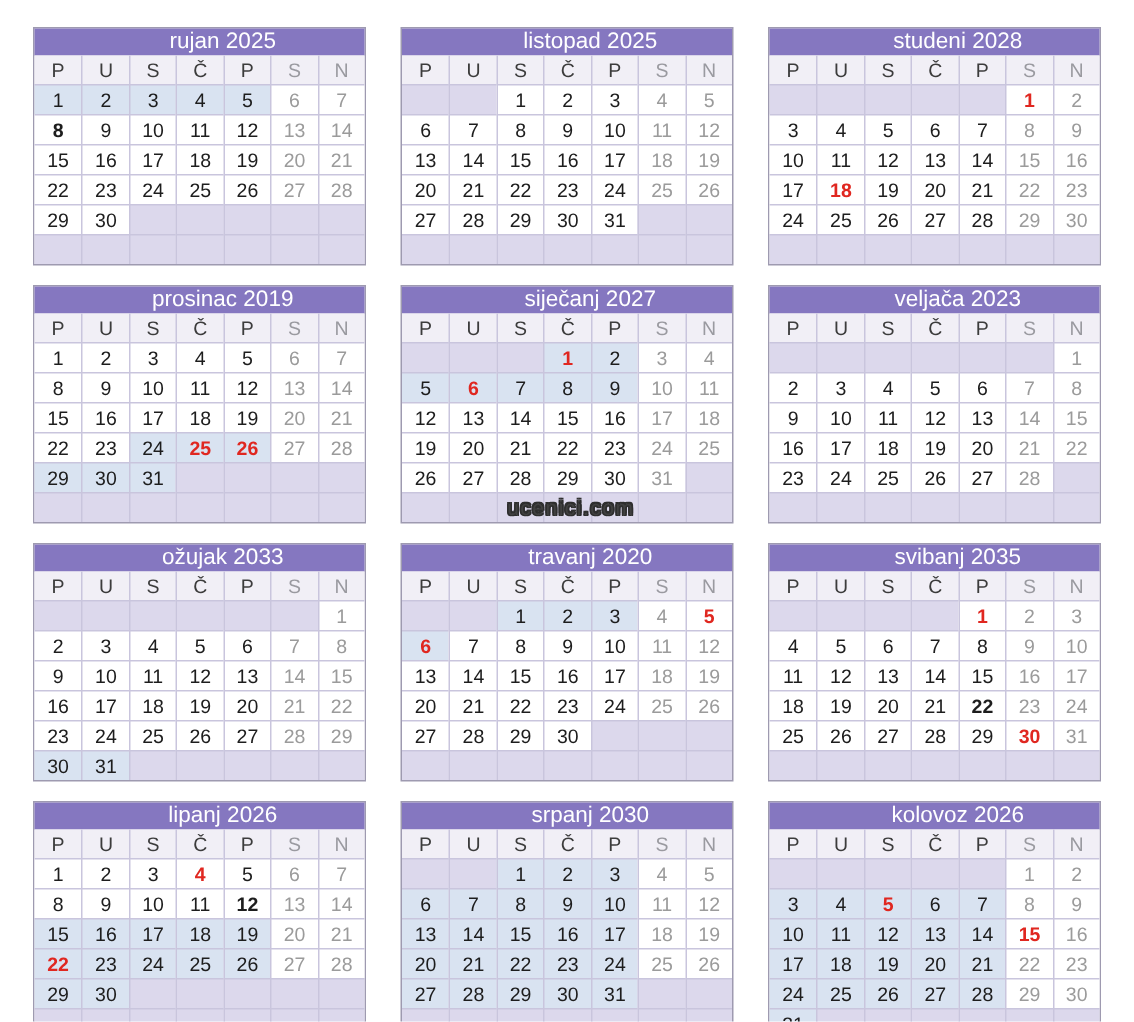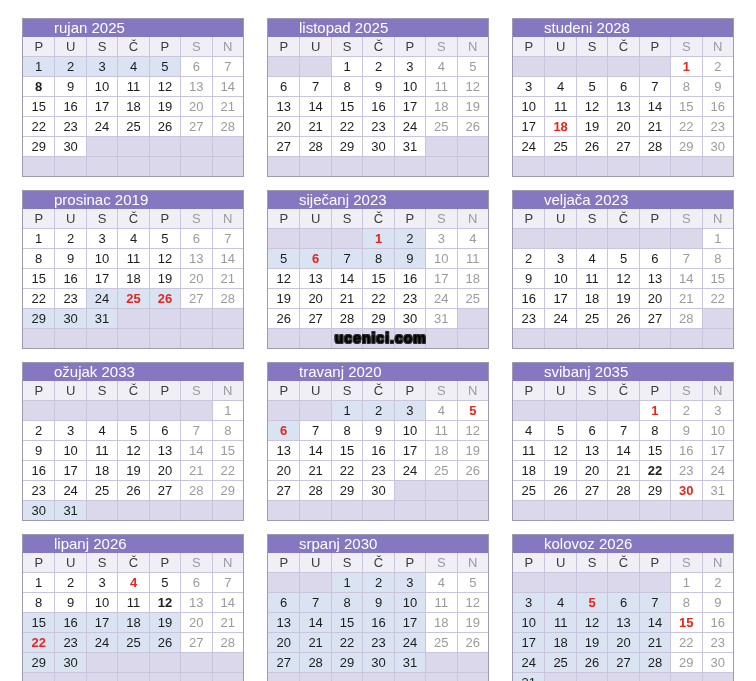--- a/index.html
+++ b/index.html
@@ -20,21 +20,21 @@
     column-gap:23px;row-gap:13px;
   }
   .month{
     border:1px solid var(--outer);
     background:var(--cell-bg);
     position:relative;
     box-sizing:border-box;
   }
   .month-title{
     background:var(--header-bg);color:var(--header-text);
-    text-align:left;font-size:15px;height:18px;line-height:18px;
+    text-align:center;font-size:15px;height:18px;line-height:18px;
     white-space:nowrap;overflow:hidden;padding-left:31px;
   }
   .day-header{
     display:grid;grid-template-columns:repeat(7,1fr);
     background:var(--dayrow-bg);
   }
   .day-header .dh{
     text-align:center;font-size:13px;line-height:19px;height:19px;
     color:var(--dayrow-text);
     border-left:1px solid var(--grid-line);
@@ -50,22 +50,22 @@
     overflow:hidden;
   }
   .cell:first-child{border-left:none;}
   .cell-we{color:var(--we-text);}
   .cell-hl{background:var(--hl-bg);}
   .cell-empty{background:var(--empty-bg);}
   .cell-red{color:var(--red);font-weight:bold;}
   .cell-bold{font-weight:bold;}
   .watermark{
     position:absolute;bottom:2px;left:50%;transform:translateX(-47%);
-    font-size:14px;font-weight:bold;letter-spacing:1px;
-    color:#000000;
+    font-size:14px;font-weight:normal;letter-spacing:1px;
+    color:#404040;
     text-shadow:
       -1px -1px 0 #2e2e2e, 1px -1px 0 #2e2e2e,
       -1px  1px 0 #2e2e2e, 1px  1px 0 #2e2e2e,
       0 -1px 0 #2e2e2e, 0 1px 0 #2e2e2e,
       -1px 0 0 #2e2e2e, 1px 0 0 #2e2e2e;
     pointer-events:none;white-space:nowrap;
   }
 </style>
 </head>
 <body>
@@ -329,21 +329,21 @@
         <div class="cell cell-empty"></div>
         <div class="cell cell-empty"></div>
         <div class="cell cell-empty"></div>
         <div class="cell cell-empty"></div>
         <div class="cell cell-empty"></div>
         <div class="cell cell-empty"></div>
         <div class="cell cell-empty"></div>
       </div>
     </div>
     <div class="month">
-      <div class="month-title">siječanj 2023</div>
+      <div class="month-title">siječanj 2027</div>
       <div class="day-header">
         <div class="dh">P</div>
         <div class="dh">U</div>
         <div class="dh">S</div>
         <div class="dh">Č</div>
         <div class="dh">P</div>
         <div class="dh dh-we">S</div>
         <div class="dh dh-we">N</div>
       </div>
       <div class="week">

